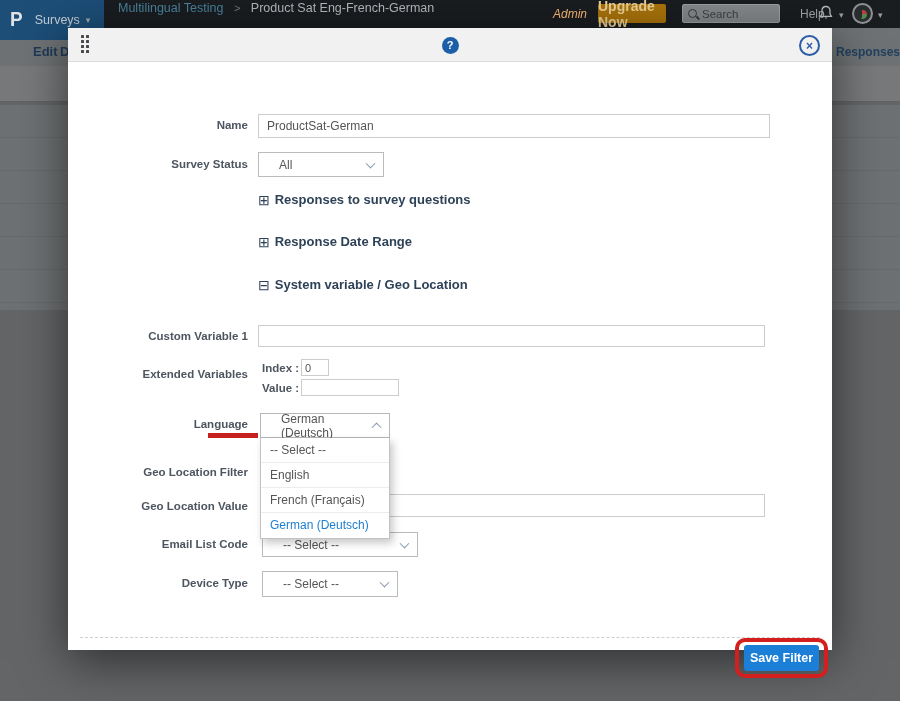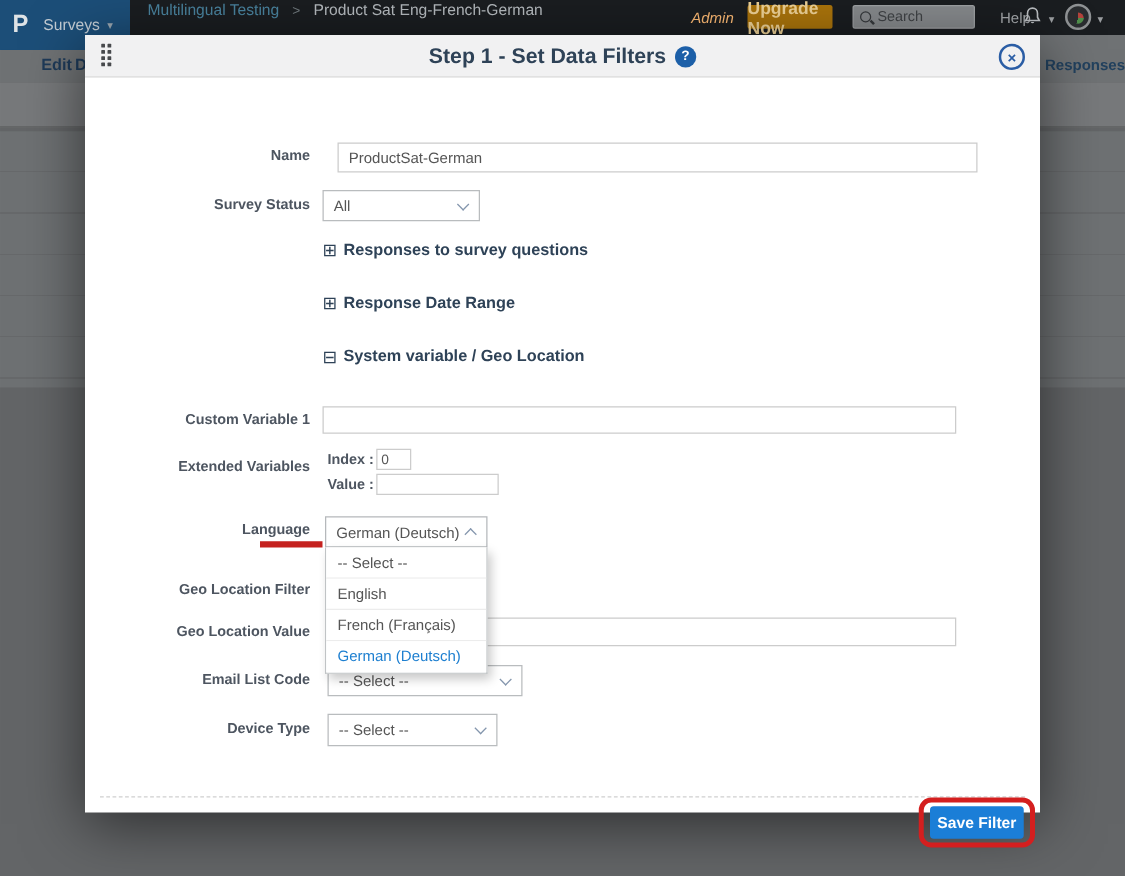--- a/index.html
+++ b/index.html
@@ -47,21 +47,21 @@
   .drag-handle { position:absolute; left:13px; top:7px; width:11px; height:20px; display:grid; grid-template-columns:3px 3px; grid-auto-rows:3px; gap:2px; cursor:move; }
   .drag-handle i { background:#47494c; border-radius:0.5px; }
   .modal-title-wrap { position:absolute; left:0; top:0; width:100%; height:34px; display:flex; align-items:center; justify-content:center; gap:7px; }
   .modal-title { font-size:17px; font-weight:bold; color:#2e4257; }
   .help-icon { width:17px; height:17px; border-radius:50%; background:#1c5fa8; color:#fff; font-size:11px; font-weight:bold; display:flex; align-items:center; justify-content:center; }
   .close-btn { position:absolute; right:12px; top:7px; width:21px; height:21px; border-radius:50%; border:2px solid #2a5da5; color:#2a5da5; font-size:12px; font-weight:bold; display:flex; align-items:center; justify-content:center; cursor:pointer; background:#f1f1f2; }
 
   .modal-body { position:absolute; left:0; top:34px; width:764px; height:588px; }
   .flabel { position:absolute; left:10px; width:170px; text-align:right; font-size:11.5px; font-weight:bold; color:#4d5560; }
   .tinput { position:absolute; border:1px solid #cccccc; font-size:12px; color:#555; padding:0 8px; font-family:"Liberation Sans",sans-serif; outline:none; background:#fff; }
-  .selbox { position:absolute; border:1px solid #b9bcbe; background:#fff; display:flex; align-items:center; font-size:12px; color:#555; padding:0 8px; cursor:pointer; }
+  .selbox { position:absolute; border:1px solid #b9bcbe; background:#fff; display:flex; align-items:center; font-size:12px; color:#555; padding:0 20px; cursor:pointer; }
   .selbox .chev { position:absolute; right:9px; top:50%; width:7px; height:7px; border-right:1.5px solid #8496ad; border-bottom:1.5px solid #8496ad; }
   .chev.down { transform:translateY(-70%) rotate(45deg); }
   .chev.up { transform:translateY(-30%) rotate(-135deg); }
   .section { position:absolute; left:190px; display:flex; align-items:center; gap:5px; cursor:pointer; }
   .section .sicon { font-size:14px; color:#2e4257; line-height:1; }
   .section .stext { font-size:13px; font-weight:bold; color:#2e4257; }
   .lang-list { position:absolute; left:192px; top:376px; width:130px; background:#fff; border:1px solid #c0c3c5; border-top:none; box-shadow:3px 4px 8px rgba(0,0,0,.22); z-index:6; }
   .lang-item { height:25px; line-height:25px; padding-left:9px; font-size:12px; color:#555; border-bottom:1px solid #ececec; cursor:pointer; background:#fff; }
   .lang-item:last-child { border-bottom:none; }
   .lang-item.selected { color:#1d7fd0; }
@@ -122,30 +122,29 @@
           <i></i>
           <i></i>
           <i></i>
           <i></i>
           <i></i>
           <i></i>
           <i></i>
           <i></i>
         </span>
       <div class="modal-title-wrap">
-        <span class="modal-title">Step 1 - Set Data Filters</span>
         <span class="help-icon">?</span>
       </div>
       <span class="close-btn">×</span>
     </div>
 
     <div class="modal-body">
 
       <label class="flabel" style="top:57px;">Name</label>
-      <input class="tinput" style="left: 190px; top: 52px; width: 512px; height: 24px; margin-left: 12px;" value="ProductSat-German">
+      <input class="tinput" style="left: 190px; top: 52px; width: 512px; height: 24px;" value="ProductSat-German">
 
       <label class="flabel" style="top:96px;">Survey Status</label>
       <div class="selbox" style="left:190px; top:90px; width:126px; height:25px;">
         <span>All</span>
         <span class="chev down"></span>
       </div>
 
       <div class="section" style="top:130px;">
         <span class="sicon">⊞</span>
         <span class="stext">Responses to survey questions</span>

